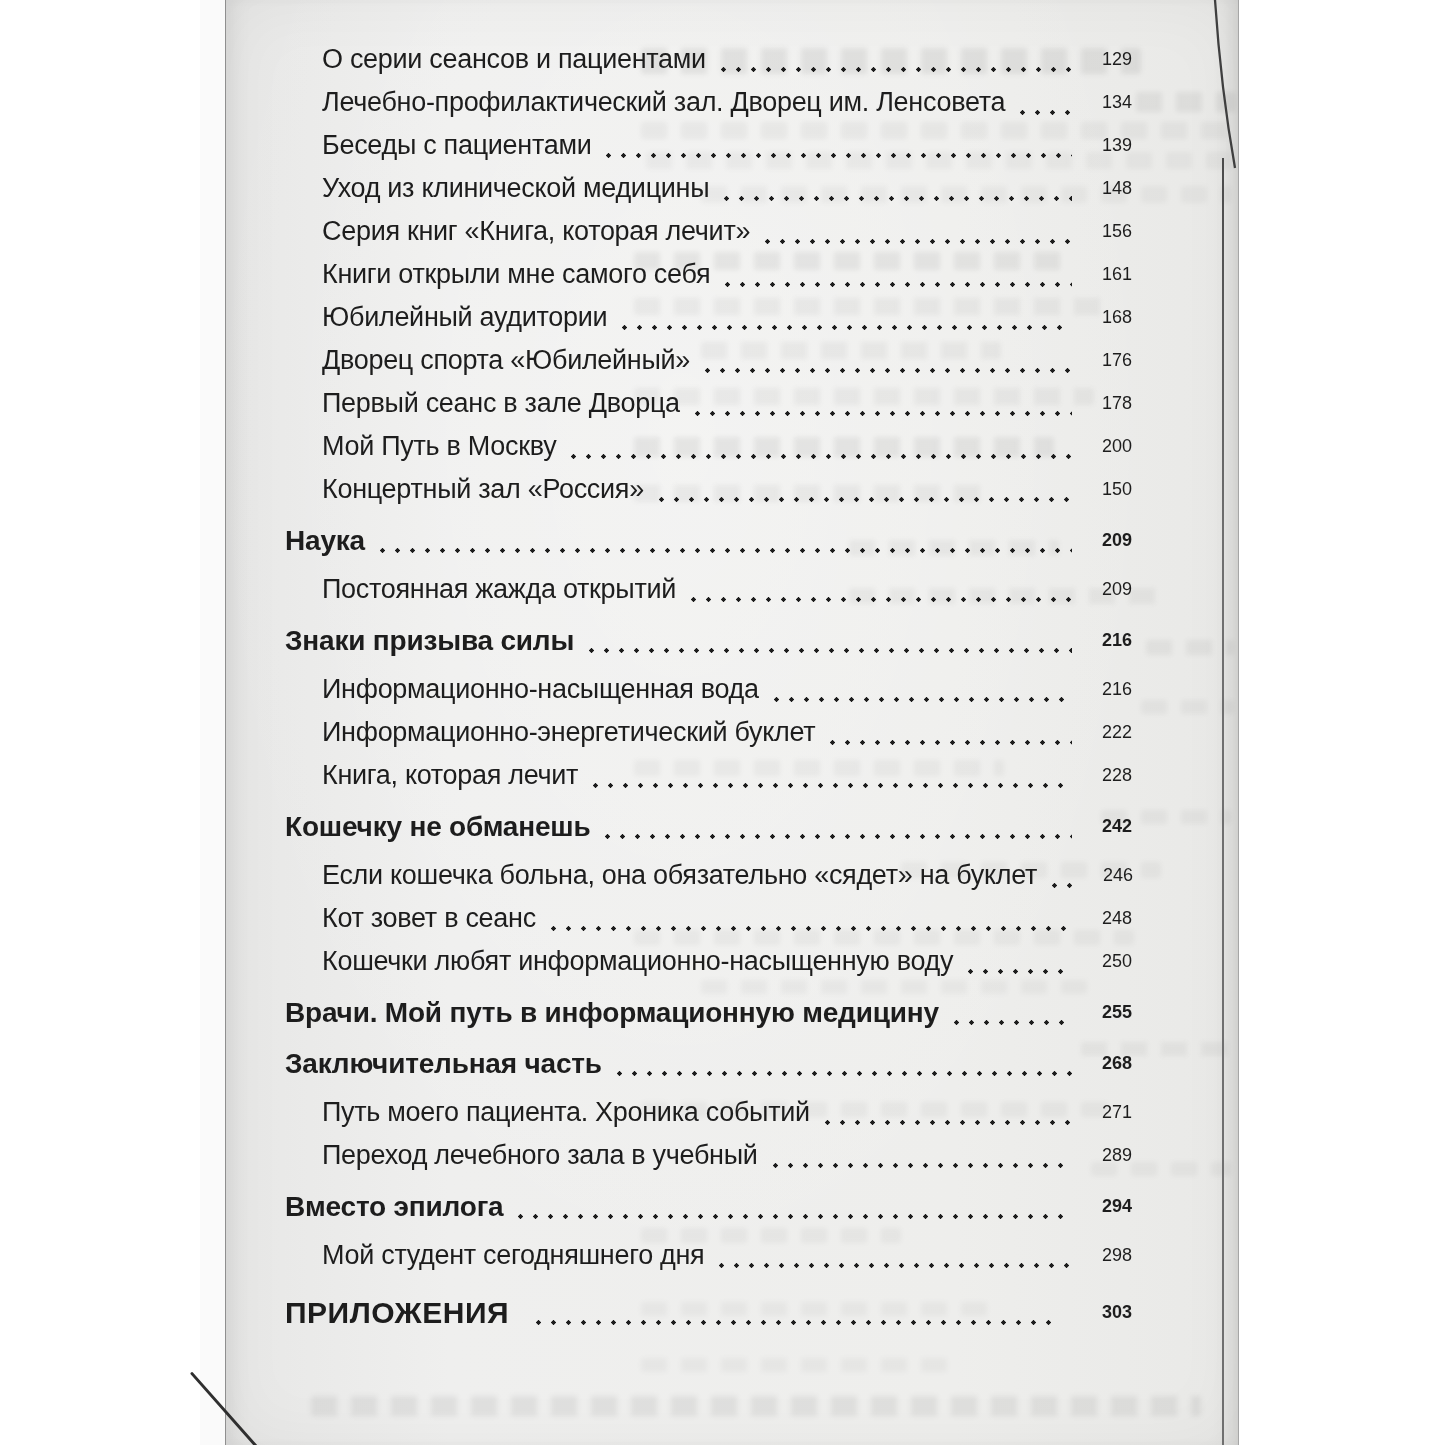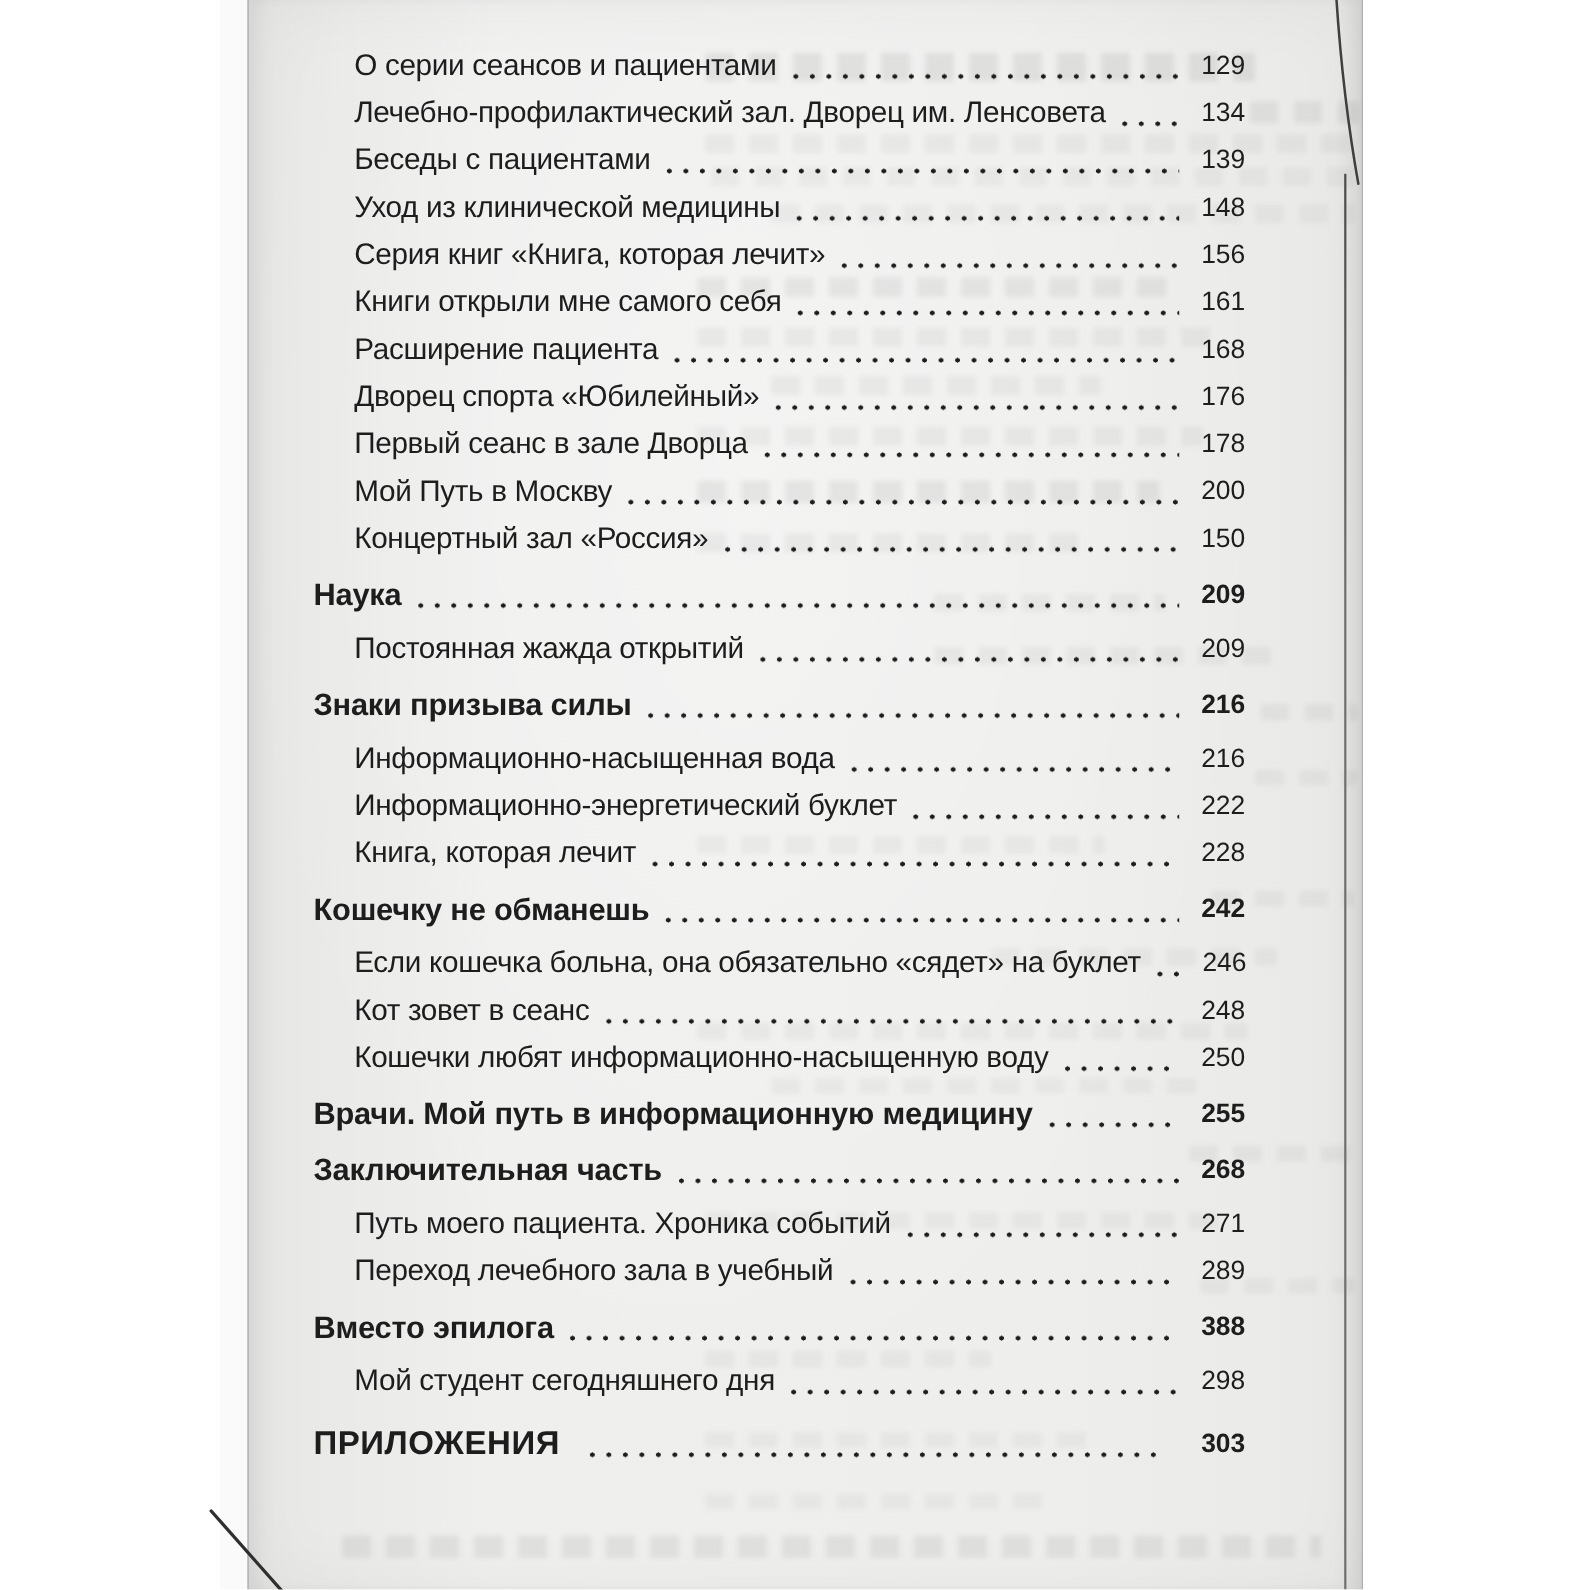--- a/index.html
+++ b/index.html
@@ -71,21 +71,21 @@
   .dots{
     flex:1 1 auto;min-width:26px;
     margin:0 8px 0 10px;
     background-image:radial-gradient(circle, var(--text,#252525) 2px, rgba(0,0,0,0) 2.3px);
     background-size:15px 5px;
     background-repeat:repeat-x;
     background-position:left calc(100% - 9px);
   }
   .num{
     flex:0 0 auto;min-width:52px;text-align:right;
-    font-size:24px;letter-spacing:0;
+    font-size:18px;letter-spacing:0;
   }
 </style>
 </head>
 <body style="--text: #1d1d1d; background: rgb(255, 255, 255);">
 
 <div class="gutter-strip"></div>
 
 <div class="page">
 
   <div class="smudge" style="left:415px;top:48px;width:500px;height:26px;opacity:.55"></div>
@@ -142,21 +142,21 @@
       <span class="label">Серия книг «Книга, которая лечит»</span>
       <span class="dots"></span>
       <span class="num">156</span>
     </div>
     <div class="row entry">
       <span class="label">Книги открыли мне самого себя</span>
       <span class="dots"></span>
       <span class="num">161</span>
     </div>
     <div class="row entry">
-      <span class="label">Расширение пациента</span>
+      <span class="label">Юбилейный аудитории</span>
       <span class="dots"></span>
       <span class="num">168</span>
     </div>
     <div class="row entry">
       <span class="label">Дворец спорта «Юбилейный»</span>
       <span class="dots"></span>
       <span class="num">176</span>
     </div>
     <div class="row entry">
       <span class="label">Первый сеанс в зале Дворца</span>
@@ -239,21 +239,21 @@
       <span class="num">271</span>
     </div>
     <div class="row entry">
       <span class="label">Переход лечебного зала в учебный</span>
       <span class="dots"></span>
       <span class="num">289</span>
     </div>
     <div class="row section">
       <span class="label">Вместо эпилога</span>
       <span class="dots"></span>
-      <span class="num">388</span>
+      <span class="num">294</span>
     </div>
     <div class="row entry">
       <span class="label">Мой студент сегодняшнего дня</span>
       <span class="dots"></span>
       <span class="num">298</span>
     </div>
     <div class="row appendix">
       <span class="label">ПРИЛОЖЕНИЯ</span>
       <span class="dots"></span>
       <span class="num">303</span>

